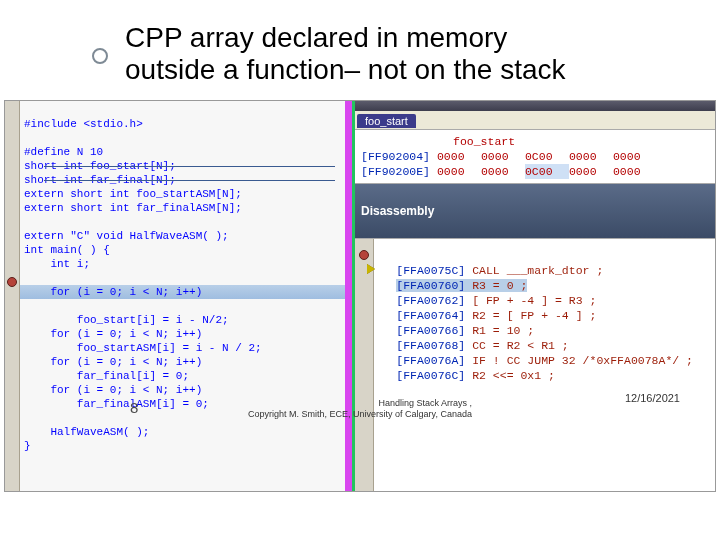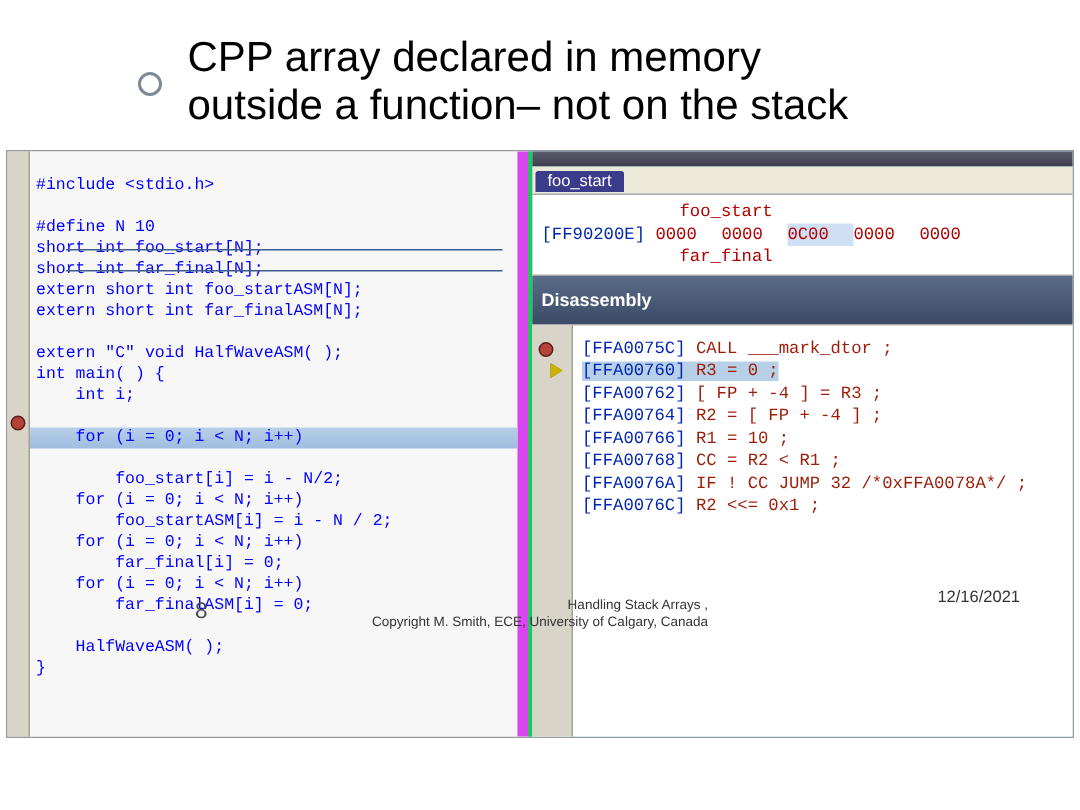--- a/index.html
+++ b/index.html
@@ -123,36 +123,36 @@
   }
   .mem-rows .addr { color: #0026b3; }
   .mem-rows .v0 { color: #b30000; display:inline-block; width:44px;}
   .mem-rows .sel { background: #cfe0f5; }
   .mem-rows .lbl { color: #b30000; margin-left: 92px;}
   .disasm-title {
     background: linear-gradient(#5a6b88,#3b4b66);
     color: #fff;
     font-size: 12px;
     font-weight: bold;
-    padding: 9px 6px;
+    padding: 20px 6px;
   }
   .disasm {
     flex: 1;
     background: #fff;
     display: flex;
     border-top: 1px solid #aaa;
   }
   .disasm .gutter {
     width: 26px;
     background: #d8d4c8;
     border-right: 1px solid #a8a18f;
     position: relative;
   }
   .disasm pre {
-    margin: 0;
+    margin: 16px;
     padding: 8px 6px 4px 6px;
     font-family: "Courier New", monospace;
     font-size: 11.5px;
     line-height: 15px;
     flex:1;
   }
   .disasm .addr { color: #0026b3; }
   .disasm .op   { color: #9c1d08; }
   .disasm .hl   { background: #b8cfe8; }
   .footer {
@@ -241,24 +241,27 @@
     <div class="right-col">
 
       <div class="mem-header"></div>
       <div style="background:#ece9d8;">
         <span class="mem-tab">foo_start</span>
       </div>
 
       <div class="mem-rows">
         <div><span class="lbl">foo_start</span></div>
         <div>
+          <span class="addr">[FF902004]</span>
+          <span class="v0">0000</span><span class="v0">0000</span><span class="v0">0C00</span><span class="v0">0000</span><span class="v0">0000</span>
+        </div>
+        <div>
           <span class="addr">[FF90200E]</span>
           <span class="v0">0000</span><span class="v0">0000</span><span class="v0 sel">0C00</span><span class="v0">0000</span><span class="v0">0000</span>
         </div>
-        <div><span class="lbl">far_final</span></div>
       </div>
 
       <div class="disasm-title">Disassembly</div>
 
       <div class="disasm">
         <div class="gutter">
           <div class="break-dot" style="left:4px; top:11px;"></div>
           <div class="arrow-yellow" style="left:12px; top:25px;"></div>
         </div>
         <pre><span><span class="addr">[FFA0075C]</span> <span class="op">CALL ___mark_dtor ;</span></span>

